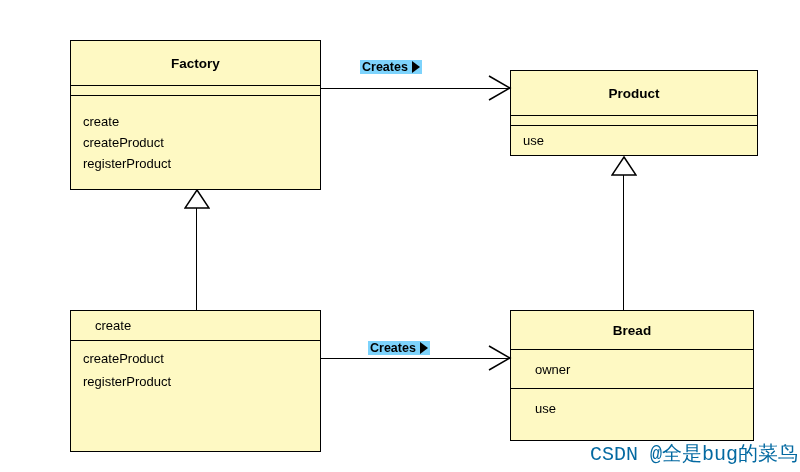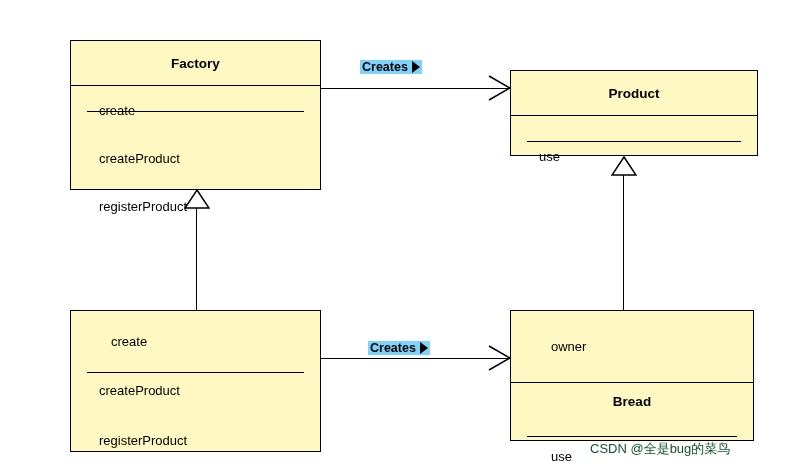--- a/index.html
+++ b/index.html
@@ -36,25 +36,24 @@
     text-align: center;
     font-weight: bold;
     font-size: 13.5px;
     color: #000000;
     display: flex;
     align-items: center;
     justify-content: center;
   }
   .member-list {
     padding: 0;
-    margin: 16px;
+    margin: 0;
     display: flex;
     flex-direction: column;
     justify-content: center;
-    gap: 27px;
   }
   .member {
     font-size: 13px;
     color: #000000;
     white-space: nowrap;
   }
   .attr-indent {
     padding-left: 24px;
   }
   .meth-indent {
@@ -101,25 +100,25 @@
   .arrow-open {
     position: absolute;
     z-index: 4;
   }
   .arrow-hollow {
     position: absolute;
     z-index: 4;
   }
   .watermark {
     position: absolute;
-    font-size: 13px;
-    color: #14532d;
+    font-size: 20px;
+    color: #0369a1;
     white-space: nowrap;
     z-index: 5;
-    font-family: Liberation Sans, sans-serif;
+    font-family: Liberation Mono, monospace;
   }
 </style>
 </head>
 <body>
 
 <div id="canvas">
 
   <div class="line-v" style="left:196px; top:205px; height:106px;"></div>
   <svg class="arrow-hollow" width="26" height="20" style="left:184px; top:189px;">
     <polygon points="13,1 25,19 1,19" fill="#ffffff" stroke="#000000" stroke-width="1.5"></polygon>
@@ -174,25 +173,25 @@
     <div class="compartment member-list" style="height:29px;">
       <div class="member attr-indent">create</div>
     </div>
     <div class="compartment member-list" style="height:78px; padding:6px 0; justify-content:flex-start;">
       <div class="member meth-indent" style="padding-top:4px;padding-bottom:4px;">createProduct</div>
       <div class="member meth-indent" style="padding-top:4px;padding-bottom:4px;">registerProduct</div>
     </div>
   </div>
 
   <div class="uml-class" style="left:510px; top:310px; width:244px; height:131px;">
+    <div class="compartment class-title" style="height:38px;">
+      <span>Bread</span>
+    </div>
     <div class="compartment member-list" style="height:39px;">
       <div class="member attr-indent">owner</div>
-    </div>
-    <div class="compartment class-title" style="height:38px;">
-      <span>Bread</span>
     </div>
     <div class="compartment member-list" style="height:52px; justify-content:flex-start; padding-top:12px;">
       <div class="member attr-indent">use</div>
     </div>
   </div>
 
   <div class="watermark" style="left:590px; top:440px;">CSDN @全是bug的菜鸟</div>
 
 </div>
 

